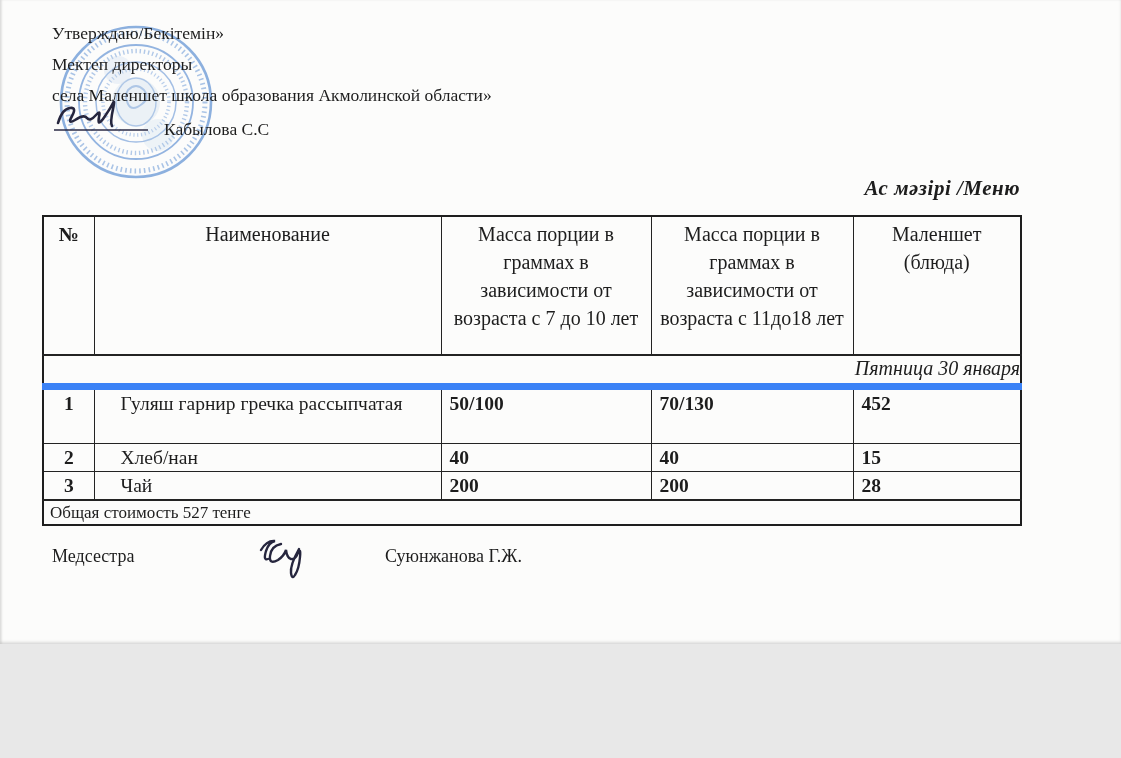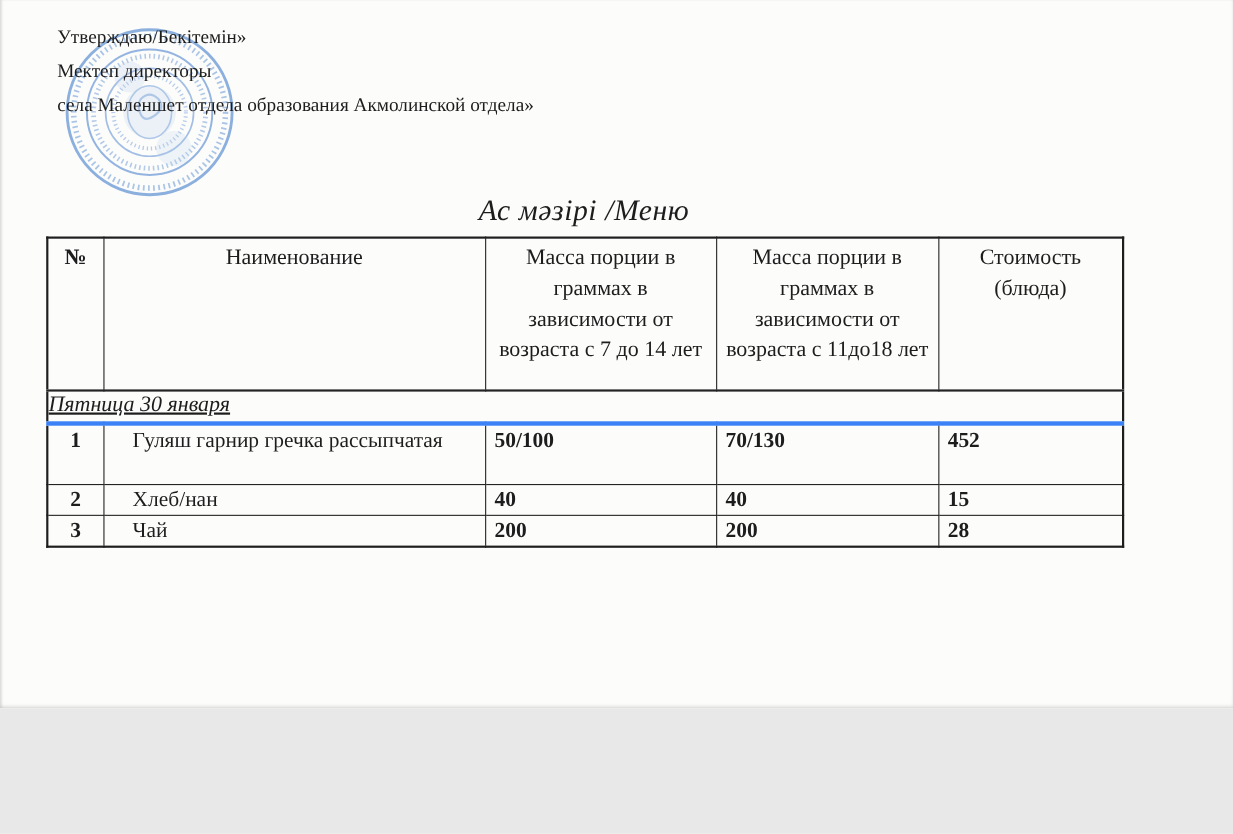--- a/index.html
+++ b/index.html
@@ -10,40 +10,40 @@
   }
   
   .approval{position:absolute;left:52px;top:18px;font-size:17.5px;line-height:31px;z-index:2;}
   .approval .line{white-space:nowrap;}
   .signer-line{display:flex;align-items:flex-end;height:34px;}
   .signer-name{margin-left:4px;}
   
   .stamp{position:absolute;left:58px;top:20px;z-index:1;mix-blend-mode:multiply;opacity:.92;}
   
   .title{
-    position:absolute;left:42px;top:176px;width:978px;text-align:center;
-    font-size:27px;font-weight:normal;font-style:italic;letter-spacing:.5px;z-index:2;
+    position:absolute;left:42px;top:176px;width:978px;text-align:right;
+    font-size:21px;font-weight:bold;font-style:italic;letter-spacing:.5px;z-index:2;
   }
   
   .menu-table{
     position:absolute;left:42px;top:215px;border-collapse:collapse;table-layout:fixed;
     width:978px;z-index:2;
   }
   .menu-table th,.menu-table td{
     border:1.6px solid #232323;vertical-align:top;overflow:hidden;
   }
   .menu-table{border:2.4px solid #1e1e1e;}
   .menu-table th{
     font-weight:normal;font-size:20px;line-height:28px;text-align:center;
     padding:3px 6px 0 6px;height:134px;
   }
   .menu-table th.num-col{font-weight:bold;}
   .day-row td{
-    height:24px;text-align:left;font-style:italic;font-size:20px;
-    border-top-width:2.2px;border-bottom:4px solid #3b82f6;padding:1px 0 2px 0;text-decoration:underline;
+    height:24px;text-align:right;font-style:italic;font-size:20px;
+    border-top-width:2.2px;border-bottom:7px solid #3b82f6;padding:1px 0 2px 0;
   }
   .item-row td{font-size:19.5px;line-height:26px;padding:1px 8px 0 8px;}
   .item-row td.num{font-weight:bold;text-align:center;padding:1px 2px 0 2px;}
   .item-row td.name{padding-left:26px;}
   .item-row td.val{font-weight:bold;font-family:"Liberation Serif","DejaVu Serif",serif;}
   .row-1 td{height:52px;}
   .row-2 td{height:23px;}
   .row-3 td{height:22px;}
   .total-row td{
     height:21px;font-size:17px;padding:2px 6px 0 6px;border-top-width:2px;
@@ -77,40 +77,49 @@
         <circle cx="78" cy="82" r="24" fill="#9dbde6" opacity="0.18" stroke="none"></circle>
         <circle cx="60" cy="50" r="14" fill="#b8d0ec" opacity="0.25" stroke="none"></circle>
         <circle cx="100" cy="115" r="16" fill="#b8d0ec" opacity="0.22" stroke="none"></circle>
       </g>
     </svg>
   </div>
 
   <div class="approval">
     <div class="line">Утверждаю/Бекітемін»</div>
     <div class="line">Мектеп директоры</div>
-    <div class="line">села Маленшет отдела образования Акмолинской отдела»</div>
+    <div class="line">села Маленшет школа образования Акмолинской области»</div>
+    <div class="signer-line">
+      <span>
+        <svg width="108" height="36" viewBox="0 0 108 36">
+          <path class="ink" stroke-width="2.6" d="M6 24 q4 -14 12 -15 q7 -1 2 8 q-5 9 3 4 q9 -6 12 -2 q3 4 9 -3 q5 -6 3 2 q-2 10 4 2 q7 -10 10 -16 q2 -4 0 6 q-3 14 -1 17"></path>
+          <line x1="2" y1="31" x2="96" y2="31" stroke="#2a2a44" stroke-width="1.6"></line>
+        </svg>
+      </span>
+      <span class="signer-name">Кабылова С.С</span>
+    </div>
   </div>
 
   <div class="title">Ас мәзірі /Меню</div>
 
   <table class="menu-table">
     <colgroup>
       <col style="width:51px">
         <col style="width:347px">
         <col style="width:210px">
       <col style="width:202px">
         <col style="width:168px">
     </colgroup>
     <thead>
       <tr>
         <th class="num-col">№</th>
         <th>Наименование</th>
-        <th>Масса порции в граммах в зависимости от возраста с 7 до 14 лет</th>
+        <th>Масса порции в граммах в зависимости от возраста с 7 до 10 лет</th>
         <th>Масса порции в граммах в зависимости от возраста с  11до18 лет</th>
-        <th>Стоимость (блюда)</th>
+        <th>Маленшет (блюда)</th>
       </tr>
     </thead>
     <tbody>
       <tr class="day-row">
         <td colspan="5">Пятница 30 января</td>
       </tr>
       <tr class="item-row row-1">
         <td class="num">1</td>
         <td class="name">Гуляш гарнир гречка рассыпчатая</td>
         <td class="val">50/100</td>
@@ -124,19 +133,31 @@
         <td class="val">40</td>
         <td class="val">15</td>
       </tr>
       <tr class="item-row row-3">
         <td class="num">3</td>
         <td class="name">Чай</td>
         <td class="val">200</td>
         <td class="val">200</td>
         <td class="val">28</td>
       </tr>
+      <tr class="total-row">
+        <td colspan="5">Общая стоимость 527 тенге</td>
+      </tr>
     </tbody>
   </table>
 
   <div class="sig-block">
+    <div class="sig-row">
+      <span class="sig-role">Медсестра</span>
+      <span class="sig-scribble scrib-1">
+        <svg width="100" height="48" viewBox="0 0 100 48">
+          <path class="ink" stroke-width="2.4" d="M14 18 q6 -10 14 -9 q-6 1 -9 10 q-3 10 2 8 M34 12 q-10 2 -11 12 q-1 9 8 4 q6 -4 8 -10 q1 8 5 9 q4 1 7 -6 q3 -6 2 4 q-1 12 -5 18 q-3 5 -4 -2 q-1 -8 8 -24"></path>
+        </svg>
+      </span>
+      <span class="sig-name">Суюнжанова Г.Ж.</span>
+    </div>
   </div>
 
 </div>
 
 </body></html>

